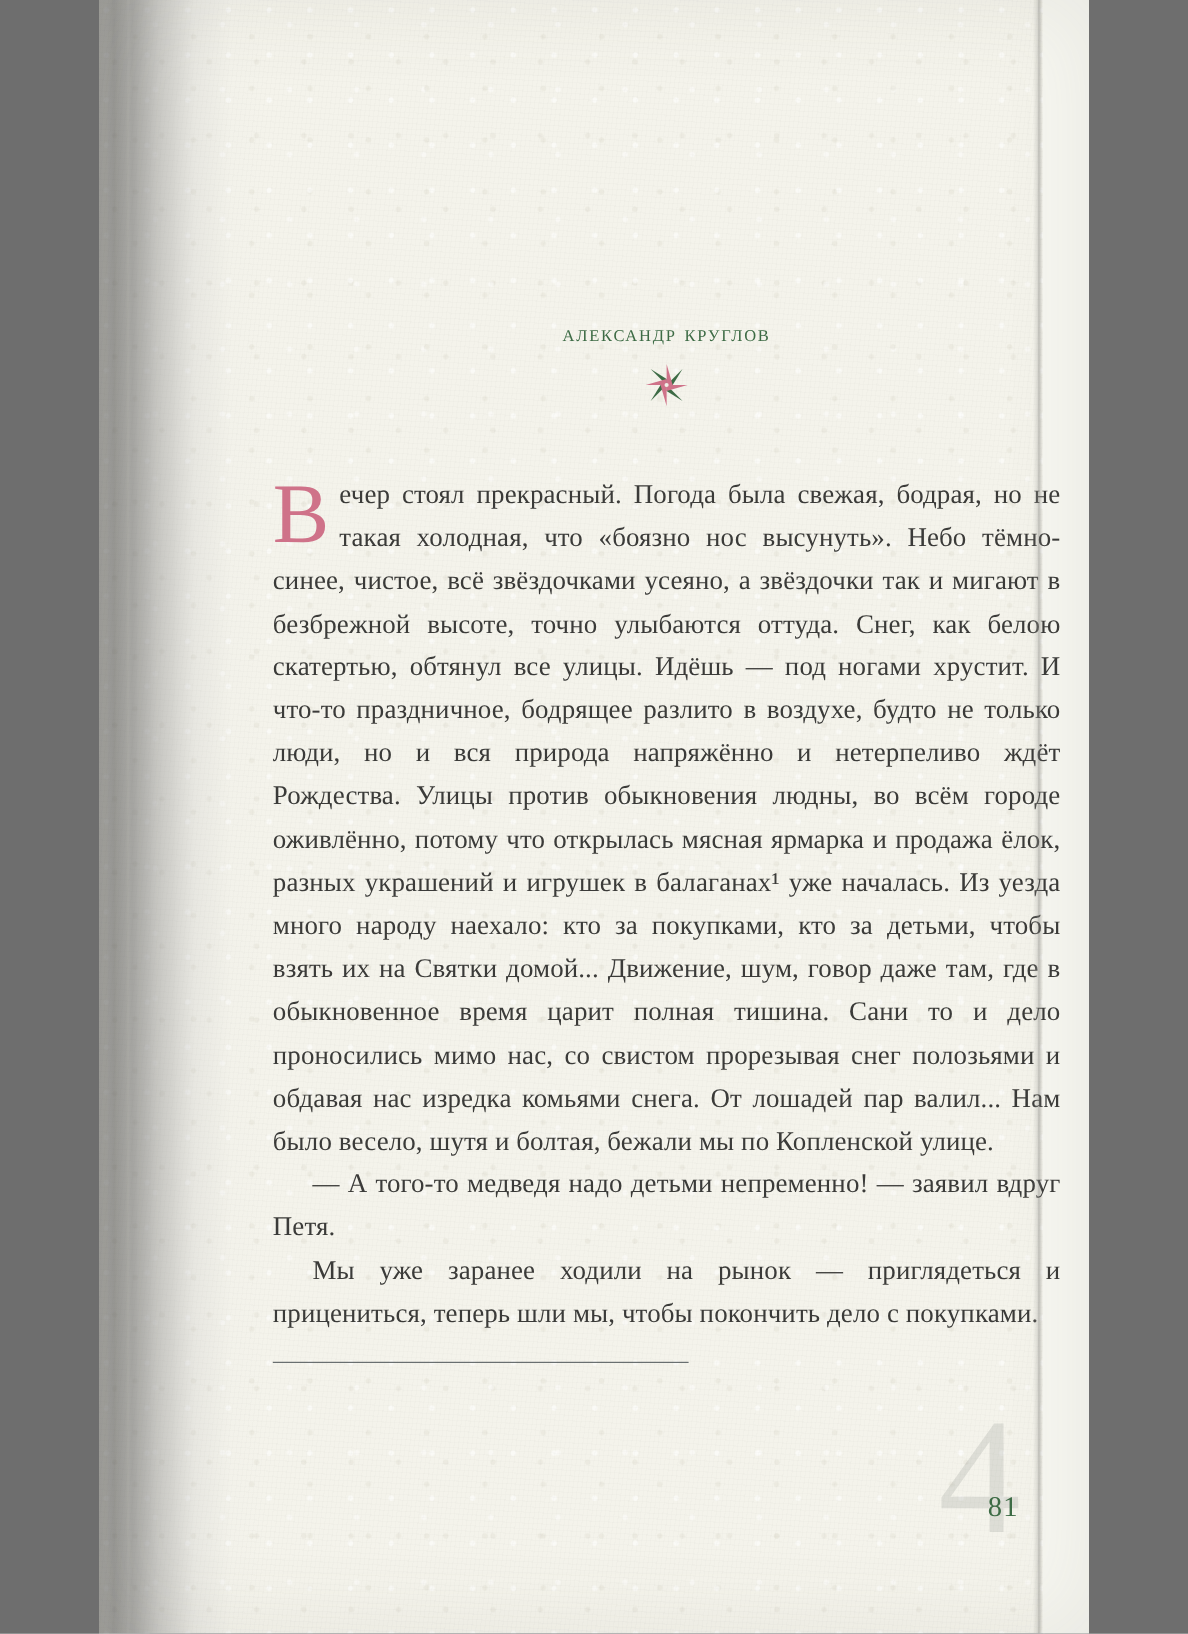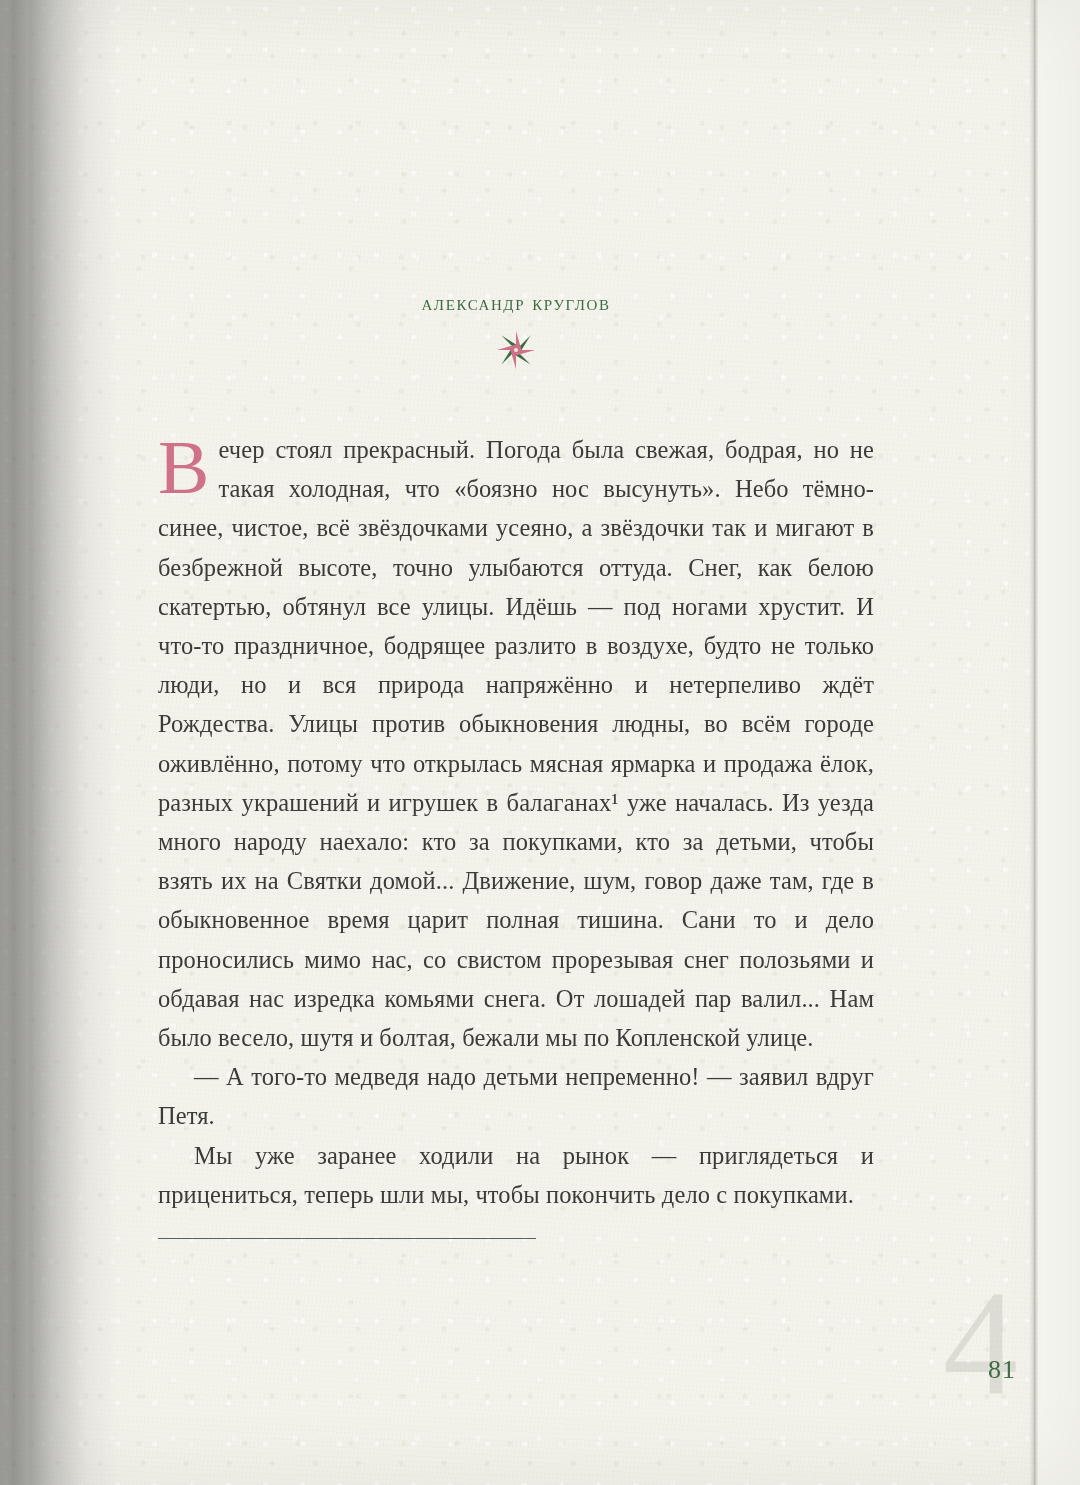--- a/index.html
+++ b/index.html
@@ -4,21 +4,21 @@
 <title>В канун Сочельника — 81</title>
 <style>
   html, body {
     margin: 0;
     padding: 0;
     background: #6e6e6e;
   }
 
   .page {
     position: relative;
-    width: 1080px;
+    width: 900px;
     height: 1485px;
     margin: 0 auto;
     overflow: hidden;
     background: #ffffff;
     font-family: "Liberation Serif", "DejaVu Serif", serif;
     color: #3a3a38;
   }
 
   
   .paper {

